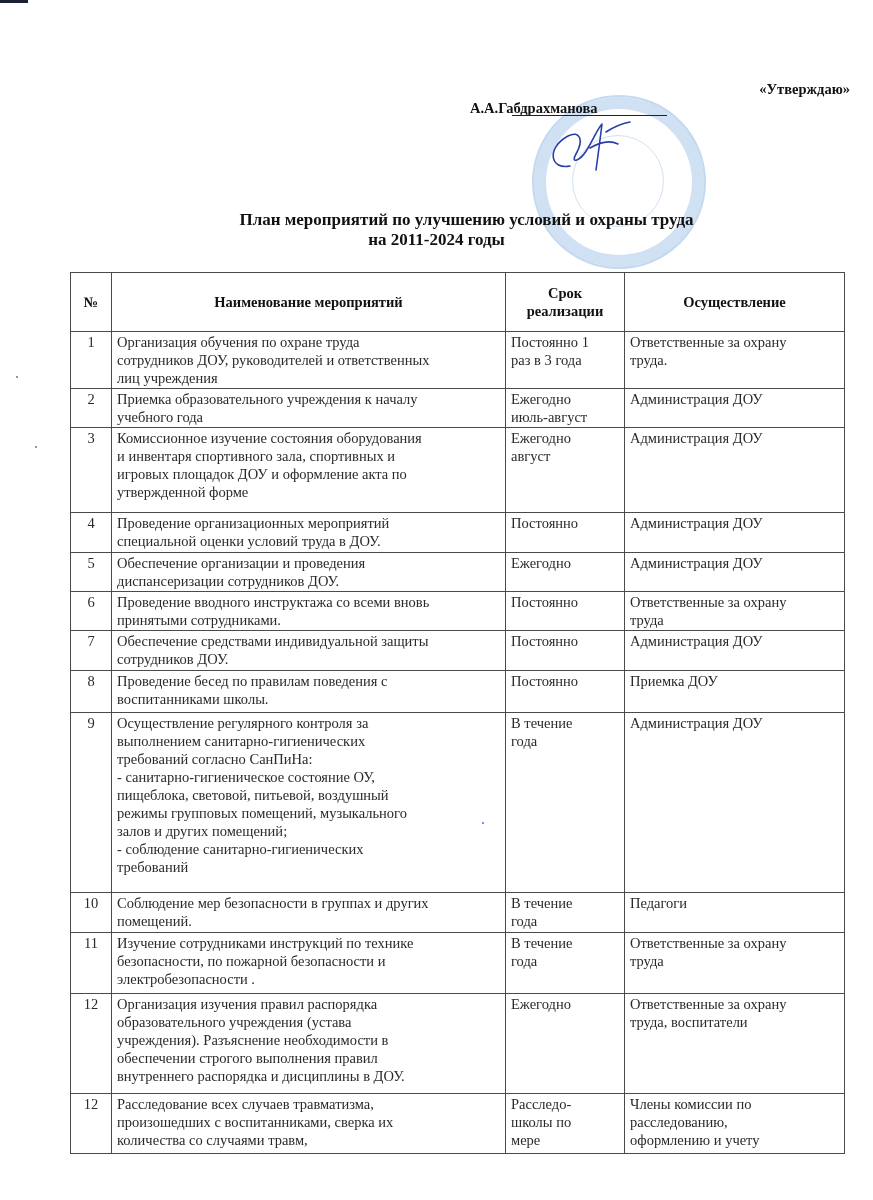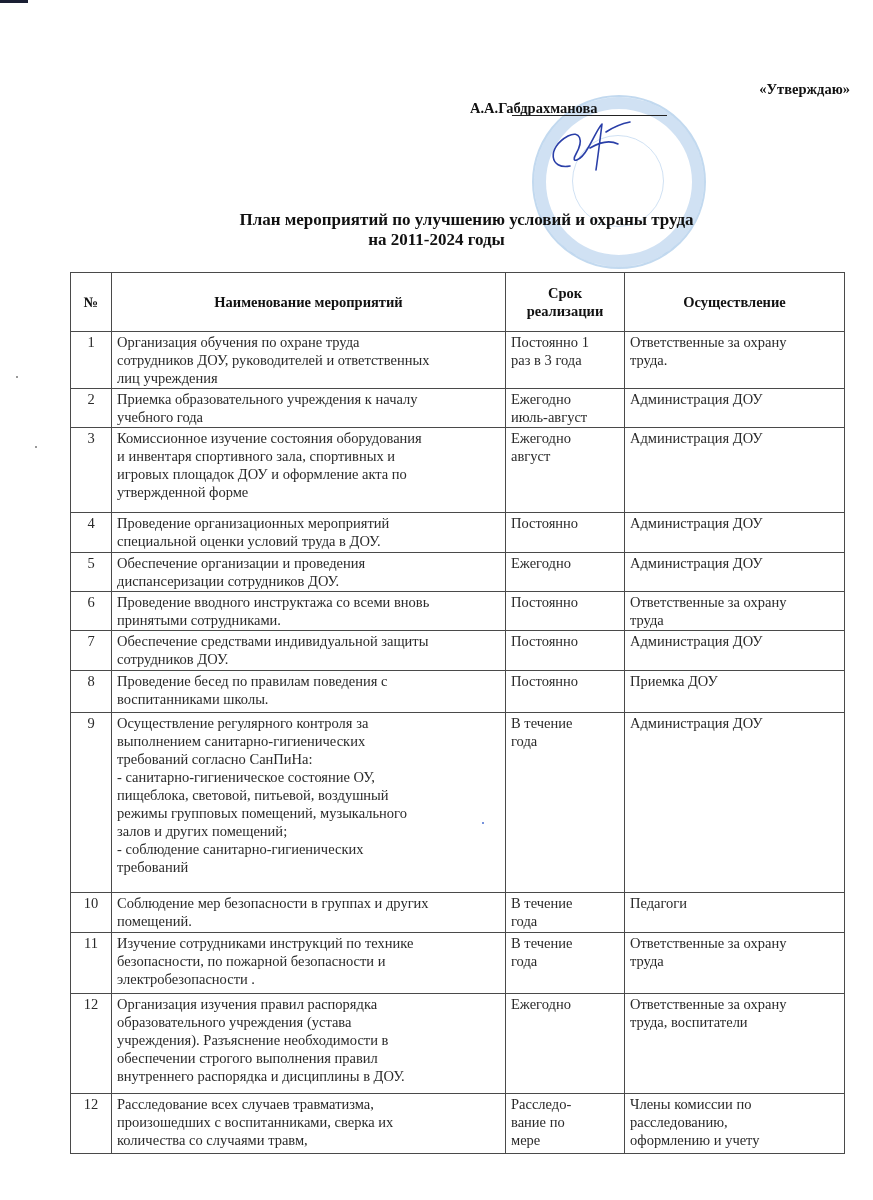--- a/index.html
+++ b/index.html
@@ -209,21 +209,21 @@
         <td class="cell-text">Ежегодно</td>
         <td class="cell-text">Ответственные за охрану
 труда, воспитатели</td>
       </tr>
       <tr style="height: 60px;">
         <td class="cell-text num">12</td>
         <td class="cell-text">Расследование всех случаев травматизма,
 произошедших с воспитанниками, сверка их
 количества со случаями травм,</td>
         <td class="cell-text">Расследо-
-вание  по
+школы  по
 мере</td>
         <td class="cell-text">Члены комиссии по
 расследованию,
 оформлению и учету</td>
       </tr>
     </tbody>
 </table>
 
 <span class="speck" style="left:16px;top:376px"></span>
 <span class="speck" style="left:35px;top:446px"></span>

